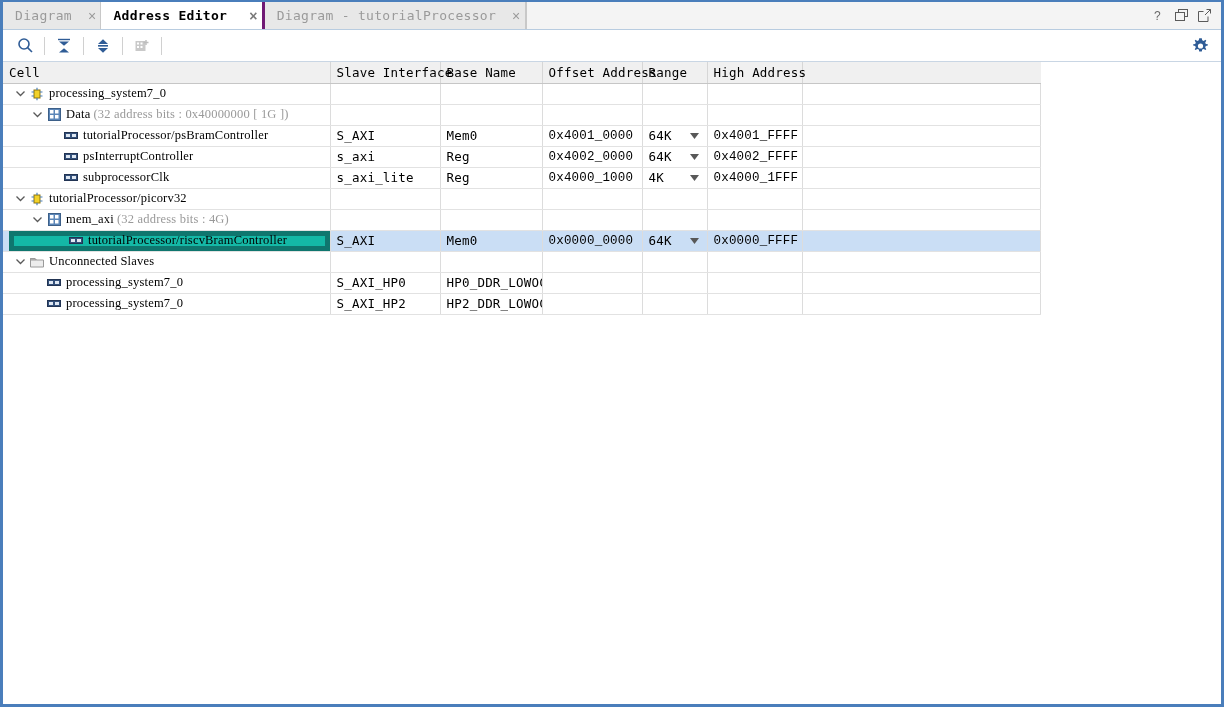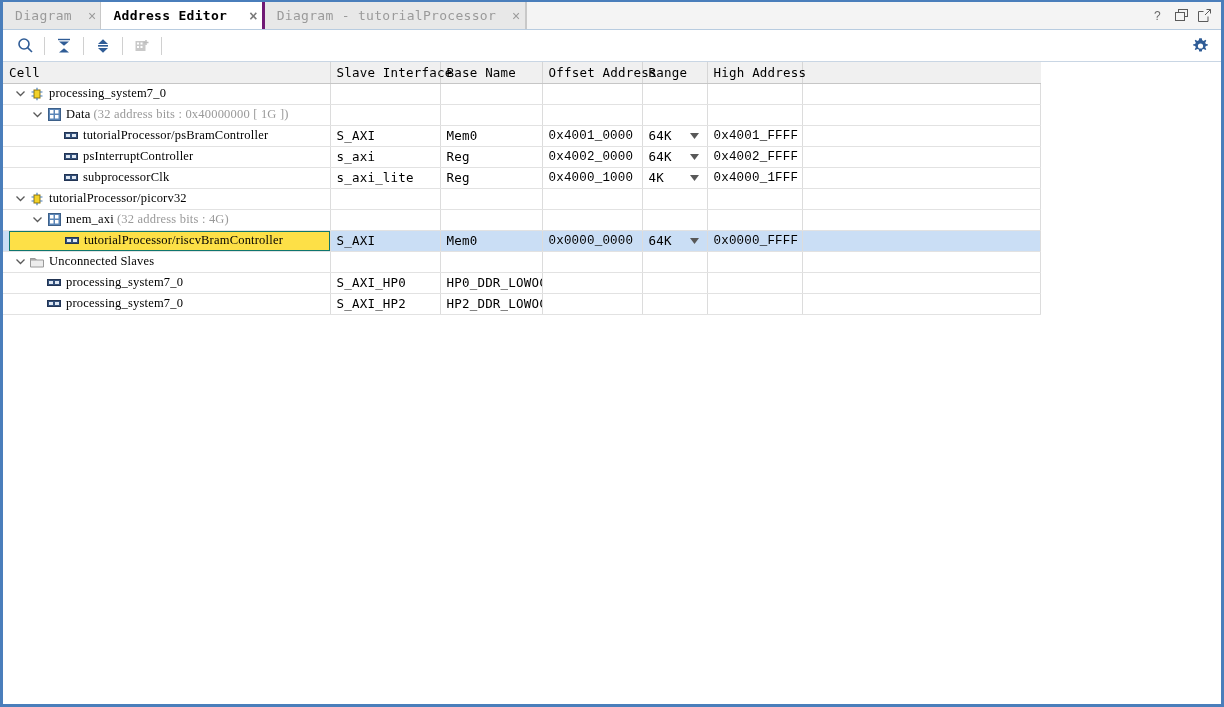--- a/index.html
+++ b/index.html
@@ -125,22 +125,22 @@
     color: #000;
     white-space: nowrap;
     overflow: hidden;
     vertical-align: middle;
     letter-spacing: 0.2px;
   }
   td.c-cell { border-right: 1px solid #dcdcdc; padding-left: 0; }
   td.filler { border-right: none; border-bottom: none; background:#fff; }
   tr.row.sel td { background: #cadef5; }
   tr.row.sel td.c-cell .cellbox {
-    border: 1px solid #0f766e;
-    background: #fde047;
+    border: 5px solid #0f766e;
+    background: #14b8a6;
     margin: 0;
   }
   .cellbox {
     display: flex;
     align-items: center;
     height: 20px;
   }
   .indent { display:inline-block; }
   .twisty {
     width: 16px; height: 20px;

